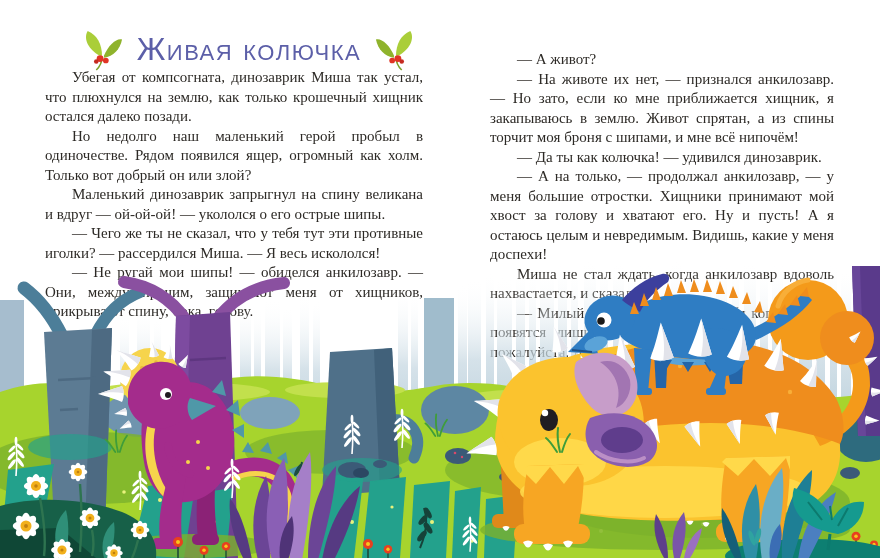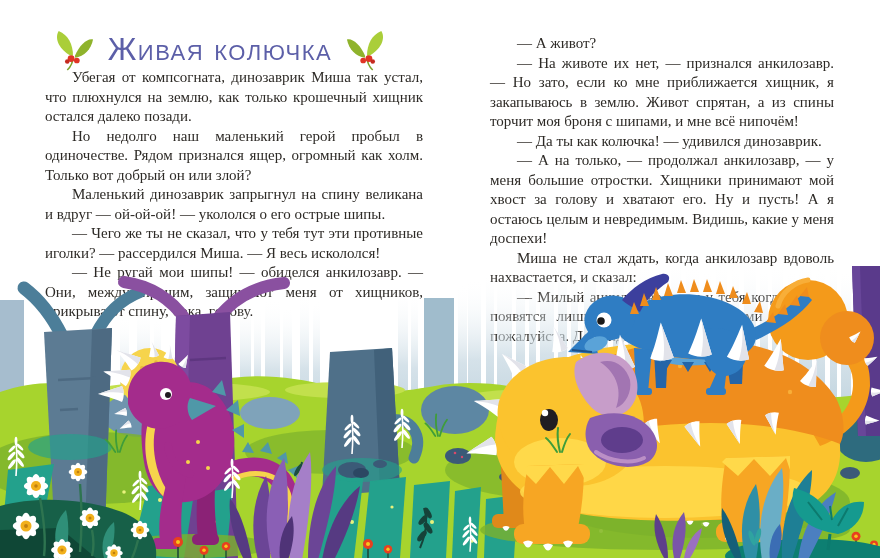--- a/index.html
+++ b/index.html
@@ -1,28 +1,28 @@
 <!DOCTYPE html>
 <html><head>
 <meta charset="utf-8">
 <style>
   html,body{margin:0;padding:0;background:#777;}
   .spread{position:relative;width:880px;height:558px;background:#ffffff;overflow:hidden;
           font-family:"Liberation Serif",serif;}
   .chapter-header{position:absolute;left:0;top:28px;width:440px;display:flex;
-          justify-content:center;align-items:center;gap:14px;}
+          justify-content:center;align-items:center;gap:14px;padding-left:29px;}
   .chapter-title{font-family:"Liberation Sans",sans-serif;font-weight:400;
           font-variant:small-caps;font-size:31px;letter-spacing:1.5px;color:#5c5fa8;margin:0;}
   .sprig{width:42px;height:44px;flex:0 0 auto;}
   .sprig.mirror{transform:scaleX(-1);}
   .text-col{position:absolute;}
   .text-col p{margin:0;text-indent:27px;text-align:justify;font-size:15px;
           line-height:19.5px;color:#2d2a26;}
   .text-col.left{left:45px;top:68px;width:378px;}
-  .text-col.right{left:490px;top:34px;width:344px;}
+  .text-col.right{left:490px;top:50px;width:344px;}
   .illustration{position:absolute;left:0;top:250px;width:880px;height:308px;display:block;}
 </style>
 </head>
 <body>
 
 <div class="spread">
 
   <section class="page page-left">
     <header class="chapter-header">
       <svg class="sprig" viewBox="0 0 44 44">
@@ -38,21 +38,21 @@
         <path d="M20,28 C8,22 2,10 7,2 C17,6 22,16 22,28 Z" fill="#aace39"></path>
         <path d="M24,28 C29,16 38,9 43,11 C41,21 34,29 24,30 Z" fill="#8fb32c"></path>
         <path d="M22,29 C22,35 20,39 16,43" stroke="#7da32a" stroke-width="1.6" fill="none"></path>
         <circle cx="20" cy="31" r="3.6" fill="#e03425"></circle>
         <circle cx="26" cy="33" r="3" fill="#e03425"></circle>
         <circle cx="16" cy="34" r="2.4" fill="#c52a20"></circle>
       </svg>
     </header>
     <div class="text-col left">
       <p>Убегая от компсогната, динозаврик Миша так устал, что плюхнулся на землю, как только крошечный хищник остался далеко позади.</p>
-      <p>Но недолго наш маленький герой пробыл в одиночестве. Рядом признался ящер, огромный как холм. Только вот добрый он или злой?</p>
+      <p>Но недолго наш маленький герой пробыл в одиночестве. Рядом появился ящер, огромный как холм. Только вот добрый он или злой?</p>
       <p>Маленький динозаврик запрыгнул на спину великана и вдруг — ой-ой-ой! — укололся о его острые шипы.</p>
       <p>— Чего же ты не сказал, что у тебя тут эти противные иголки? — рассердился Миша. — Я весь искололся!</p>
       <p>— Не ругай мои шипы! — обиделся анкилозавр. — Они, между прочим, защищают меня от хищников, прикрывают спину, бока, голову.</p>
     </div>
   </section>
 
   <section class="page page-right">
     <div class="text-col right">
       <p>— А живот?</p>
       <p>— На животе их нет, — признался анкилозавр. — Но зато, если ко мне приближается хищник, я закапываюсь в землю. Живот спрятан, а из спины торчит моя броня с шипами, и мне всё нипочём!</p>

